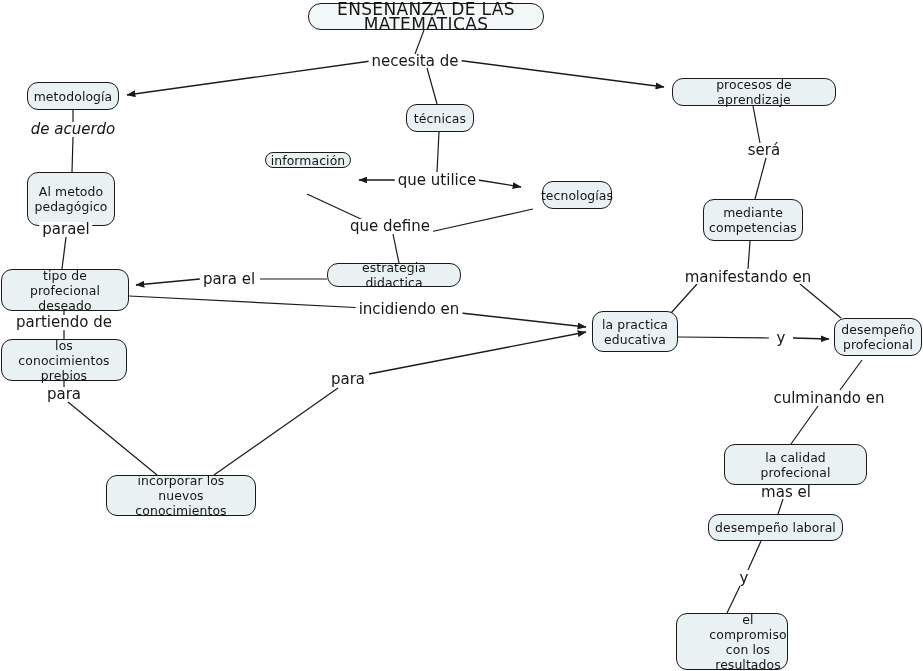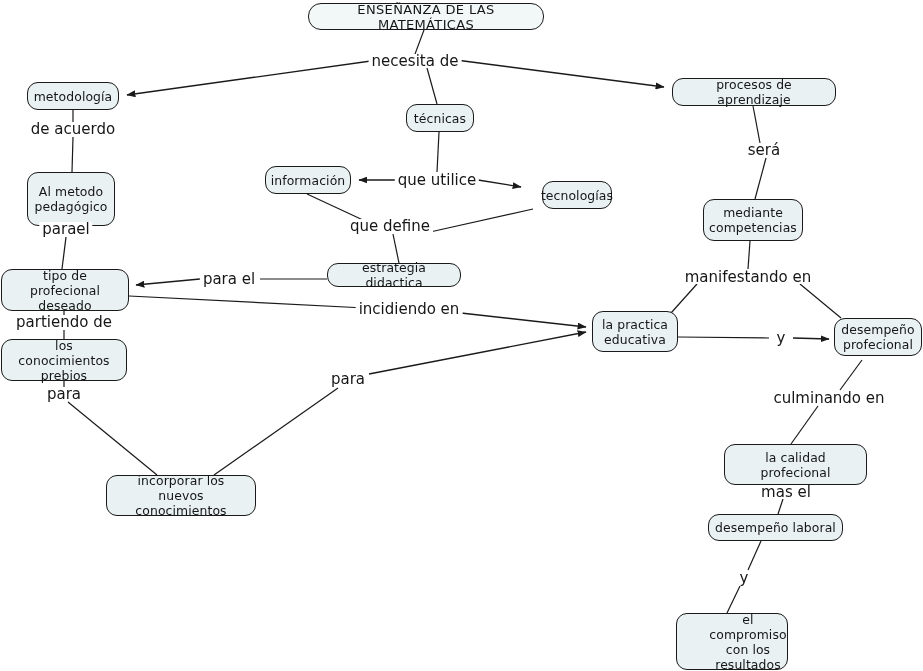--- a/index.html
+++ b/index.html
@@ -39,21 +39,21 @@
     font-size: 12.4px;
     line-height: 15px;
     letter-spacing: 0.1px;
     padding: 2px 6px;
     z-index: 3;
     white-space: pre-line;
   }
   .node.root {
     background: #f2f7f8;
     border-radius: 13px;
-    font-size: 13px;
+    font-size: 17px;
     letter-spacing: 0.35px;
   }
   .link-label {
     position: absolute;
     transform: translate(-50%, -50%);
     color: #161616;
     font-size: 15px;
     line-height: 14px;
     background: #ffffff;
     padding: 0 3px;
@@ -131,21 +131,21 @@
 
   <div class="node" style="left:27px;top:82px;width:92px;height:28px;">metodología</div>
 
   <div class="node" style="left:406px;top:104px;width:68px;height:28px;">técnicas</div>
 
   <div class="node" style="left:672px;top:78px;width:164px;height:28px;">procesos de aprendizaje</div>
 
   <div class="node" style="left:27px;top:172px;width:88px;height:54px;">Al metodo
 pedagógico</div>
 
-  <div class="node" style="left:265px;top:166px;width:86px;height:28px;">información</div>
+  <div class="node" style="left:265px;top:152px;width:86px;height:16px;">información</div>
 
   <div class="node" style="left:542px;top:181px;width:70px;height:28px;">tecnologías</div>
 
   <div class="node" style="left:703px;top:199px;width:100px;height:42px;">mediante
 competencias</div>
 
   <div class="node" style="left:1px;top:269px;width:128px;height:42px;">tipo de profecional
 deseado</div>
 
   <div class="node" style="left:327px;top:263px;width:134px;height:24px;">estrategia didactica</div>
@@ -165,21 +165,21 @@
 nuevos conocimientos</div>
 
   <div class="node" style="left:708px;top:514px;width:135px;height:27px;">desempeño laboral</div>
 
   <div class="node" style="left:676px;top:613px;width:112px;height:57px;padding-left:38px;">el compromiso
 con los
 resultados</div>
 
   <div class="link-label" style="left:415px;top:61px;">necesita de</div>
 
-  <div class="link-label" style="left:73px;top:129px;">de acuerdo</div>
+  <div class="link-label" style="left:73px;top:129px;font-style:italic;">de acuerdo</div>
 
   <div class="link-label" style="left:66px;top:229px;">parael</div>
 
   <div class="link-label" style="left:437px;top:180px;">que utilice</div>
 
   <div class="link-label" style="left:390px;top:226px;">que define</div>
 
   <div class="link-label" style="left:229px;top:279px;">para el</div>
 
   <div class="link-label" style="left:64px;top:322px;">partiendo de</div>

